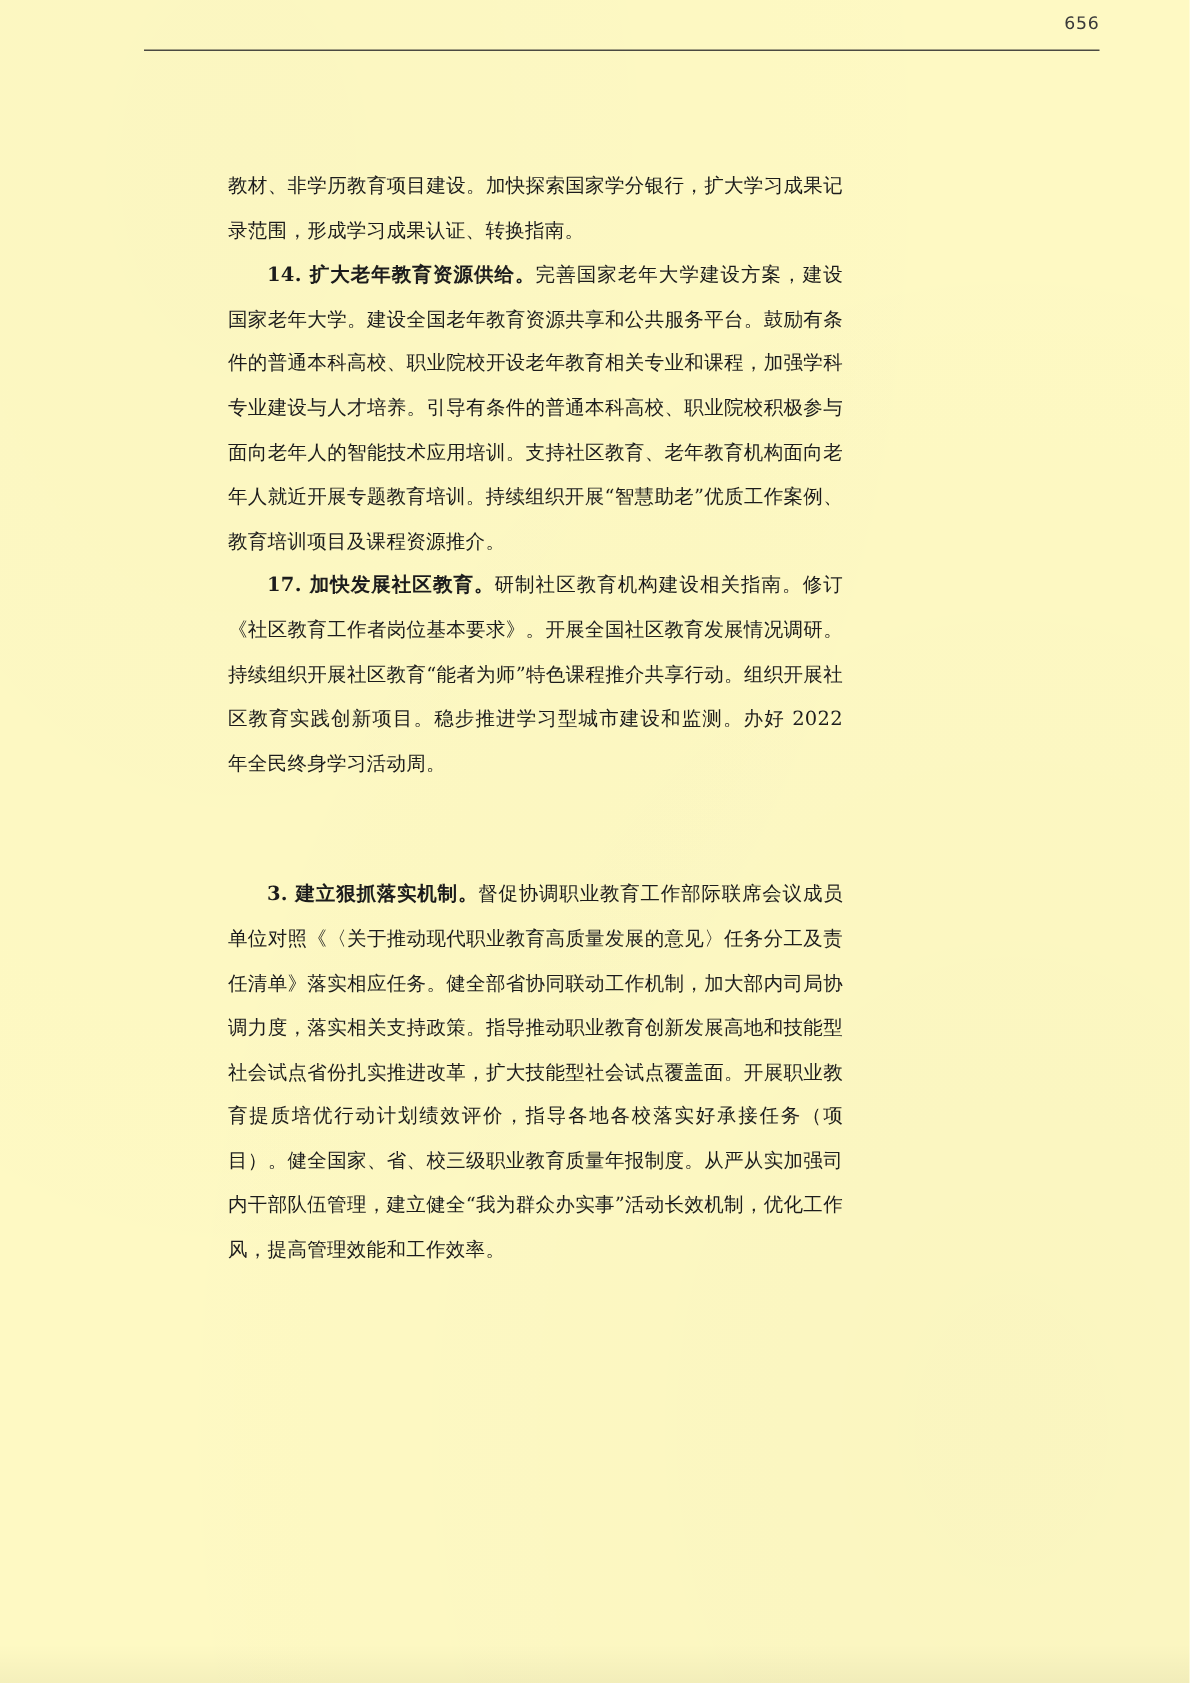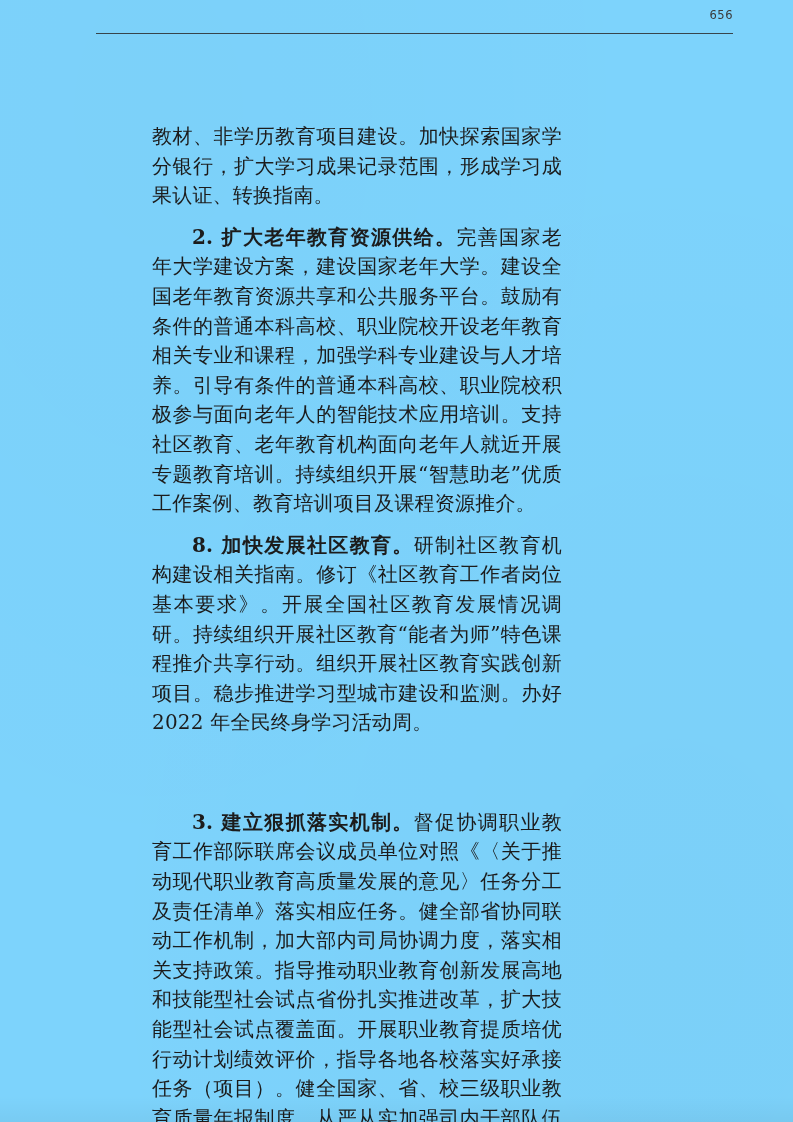--- a/index.html
+++ b/index.html
@@ -10,21 +10,21 @@
     width: 793px;
     height: 1122px;
     background: #ffffff;
     font-family: "DejaVu Serif", "Liberation Serif", serif;
     overflow: hidden;
   }
   .page {
     position: relative;
     width: 793px;
     height: 1122px;
-    background: #7dd3fc;
+    background: #fef9c3;
   }
   
   .page::before {
     content: "";
     position: absolute;
     inset: 0;
     background:
       radial-gradient(ellipse at 20% 10%, rgba(0,0,0,0.012), transparent 60%),
       radial-gradient(ellipse at 85% 85%, rgba(0,0,0,0.015), transparent 65%);
     pointer-events: none;
@@ -47,22 +47,22 @@
     background: #2c2c2c;
     opacity: 0.85;
   }
   .content {
     position: absolute;
     top: 110px;
     left: 152px;
     width: 410px;
   }
   p.para {
-    margin: 12px 0 0 0;
-    font-size: 20px;
+    margin: 0 0 0 0;
+    font-size: 13px;
     line-height: 29.6px;
     color: #1c1c1c;
     text-align: justify;
     text-justify: inter-character;
     letter-spacing: 0.2px;
     font-family: "DejaVu Serif", "Liberation Serif", serif;
   }
   p.indent {
     text-indent: 2em;
   }
@@ -92,25 +92,25 @@
 
   <div class="header-rule"></div>
 
   <div class="content">
 
     <p class="para">
       <span>教材、非学历教育项目建设。加快探索国家学分银行，扩大学习成果记录范围，形成学习成果认证、转换指南。</span>
     </p>
 
     <p class="para indent">
-      <span class="b">2. 扩大老年教育资源供给。</span><span>完善国家老年大学建设方案，建设国家老年大学。建设全国老年教育资源共享和公共服务平台。鼓励有条件的普通本科高校、职业院校开设老年教育相关专业和课程，加强学科专业建设与人才培养。引导有条件的普通本科高校、职业院校积极参与面向老年人的智能技术应用培训。支持社区教育、老年教育机构面向老年人就近开展专题教育培训。持续组织开展“智慧助老”优质工作案例、教育培训项目及课程资源推介。</span>
+      <span class="b">14. 扩大老年教育资源供给。</span><span>完善国家老年大学建设方案，建设国家老年大学。建设全国老年教育资源共享和公共服务平台。鼓励有条件的普通本科高校、职业院校开设老年教育相关专业和课程，加强学科专业建设与人才培养。引导有条件的普通本科高校、职业院校积极参与面向老年人的智能技术应用培训。支持社区教育、老年教育机构面向老年人就近开展专题教育培训。持续组织开展“智慧助老”优质工作案例、教育培训项目及课程资源推介。</span>
     </p>
 
     <p class="para indent">
-      <span class="b">8. 加快发展社区教育。</span><span>研制社区教育机构建设相关指南。修订《社区教育工作者岗位基本要求》。开展全国社区教育发展情况调研。持续组织开展社区教育“能者为师”特色课程推介共享行动。组织开展社区教育实践创新项目。稳步推进学习型城市建设和监测。办好 2022 年全民终身学习活动周。</span>
+      <span class="b">17. 加快发展社区教育。</span><span>研制社区教育机构建设相关指南。修订《社区教育工作者岗位基本要求》。开展全国社区教育发展情况调研。持续组织开展社区教育“能者为师”特色课程推介共享行动。组织开展社区教育实践创新项目。稳步推进学习型城市建设和监测。办好 2022 年全民终身学习活动周。</span>
     </p>
 
 
     <div class="gap-block"></div>
 
     <p class="para indent">
       <span class="b">3. 建立狠抓落实机制。</span><span>督促协调职业教育工作部际联席会议成员单位对照《〈关于推动现代职业教育高质量发展的意见〉任务分工及责任清单》落实相应任务。健全部省协同联动工作机制，加大部内司局协调力度，落实相关支持政策。指导推动职业教育创新发展高地和技能型社会试点省份扎实推进改革，扩大技能型社会试点覆盖面。开展职业教育提质培优行动计划绩效评价，指导各地各校落实好承接任务（项目）。健全国家、省、校三级职业教育质量年报制度。从严从实加强司内干部队伍管理，建立健全“我为群众办实事”活动长效机制，优化工作风，提高管理效能和工作效率。</span>
     </p>
 
   </div>

